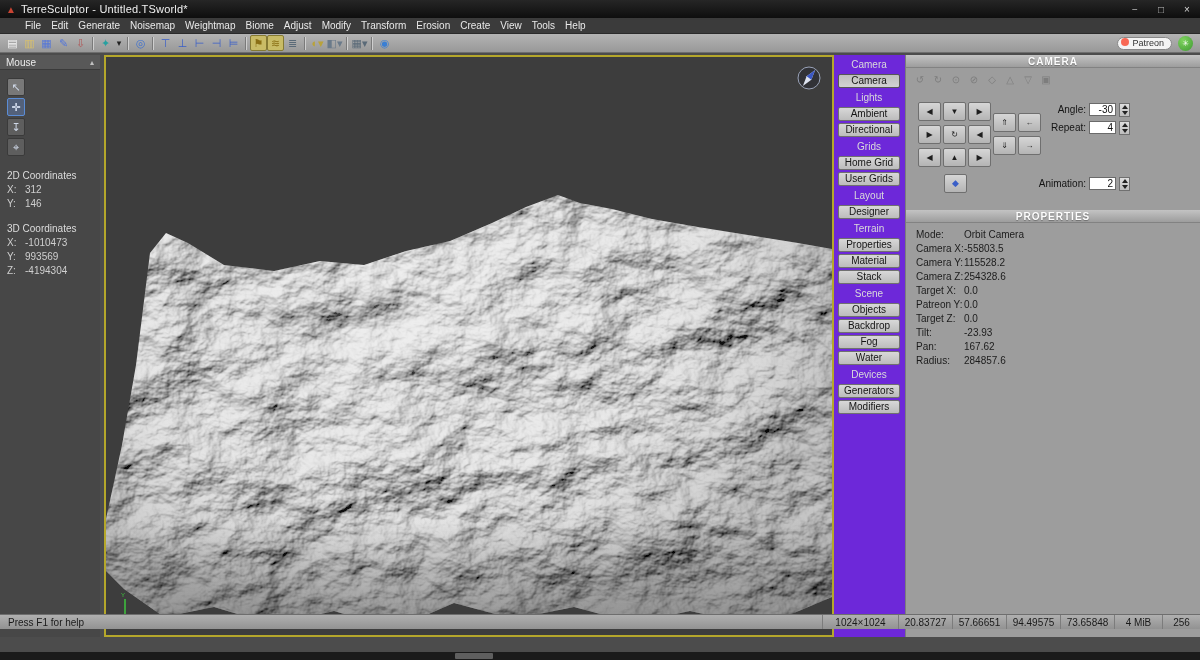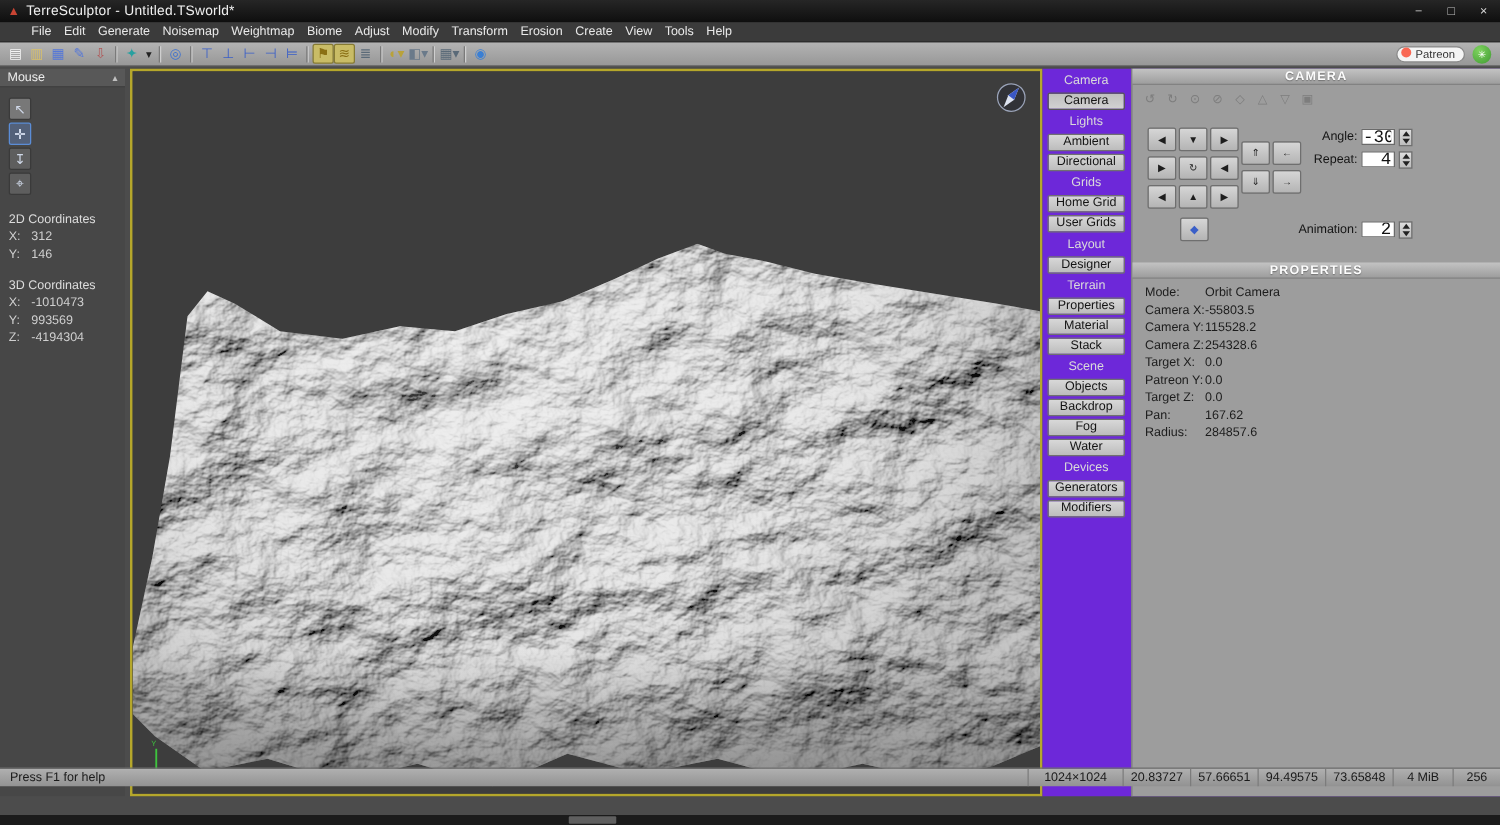--- a/index.html
+++ b/index.html
@@ -80,22 +80,22 @@
   .camicons{display:flex;gap:2px;padding:4px 0 0 6px}
   .cico{width:16px;height:14px;display:grid;place-items:center;font-size:10px;color:#5e5e5e;opacity:.5}
 
   .padbtn{position:absolute;width:23px;height:19px;background:linear-gradient(#d6d6d6,#b4b4b4);
     border:1px solid #6f6f6f;border-radius:2px;font-size:8px;color:#1e1e1e;
     display:grid;place-items:center;line-height:1}
   .padbtn.blue{color:#3a5fc8;font-size:9px}
 
   .spinrow{position:absolute;right:70px;display:flex;align-items:center;gap:3px;height:15px}
   .spinlabel{font-size:10px;color:#141414}
-  .spininput{width:27px;height:13px;border:1px solid #6a6a6a;background:#fff;font-size:14px;
-    text-align:right;padding-right:2px;font-family:Liberation Mono, monospace;color:#111}
+  .spininput{width:27px;height:13px;border:1px solid #6a6a6a;background:#fff;font-size:10px;
+    text-align:right;padding-right:2px;font-family:Liberation Sans, sans-serif;color:#111}
   .spinbtns{display:flex;flex-direction:column;width:11px;height:14px;border:1px solid #707070;
     background:linear-gradient(#dedede,#bdbdbd)}
   .su,.sd{flex:1;display:grid;place-items:center}
   .su::after{content:"";width:0;height:0;border-left:3px solid transparent;
     border-right:3px solid transparent;border-bottom:4px solid #222}
   .sd::after{content:"";width:0;height:0;border-left:3px solid transparent;
     border-right:3px solid transparent;border-top:4px solid #222}
 
   .props{position:absolute;left:0;right:0;top:155px}
   .prow{display:flex;height:14px;align-items:center;font-size:10px;color:#1c1c1c}
@@ -366,20 +366,24 @@
           </div>
         <div class="prow">
             <span class="plabel">Patreon Y:</span>
             <span class="pvalue">0.0</span>
           </div>
         <div class="prow">
             <span class="plabel">Target Z:</span>
             <span class="pvalue">0.0</span>
           </div>
         <div class="prow">
+            <span class="plabel">Tilt:</span>
+            <span class="pvalue">-23.93</span>
+          </div>
+        <div class="prow">
             <span class="plabel">Pan:</span>
             <span class="pvalue">167.62</span>
           </div>
         <div class="prow">
             <span class="plabel">Radius:</span>
             <span class="pvalue">284857.6</span>
           </div>
       </div>
     </div>
   </div>

